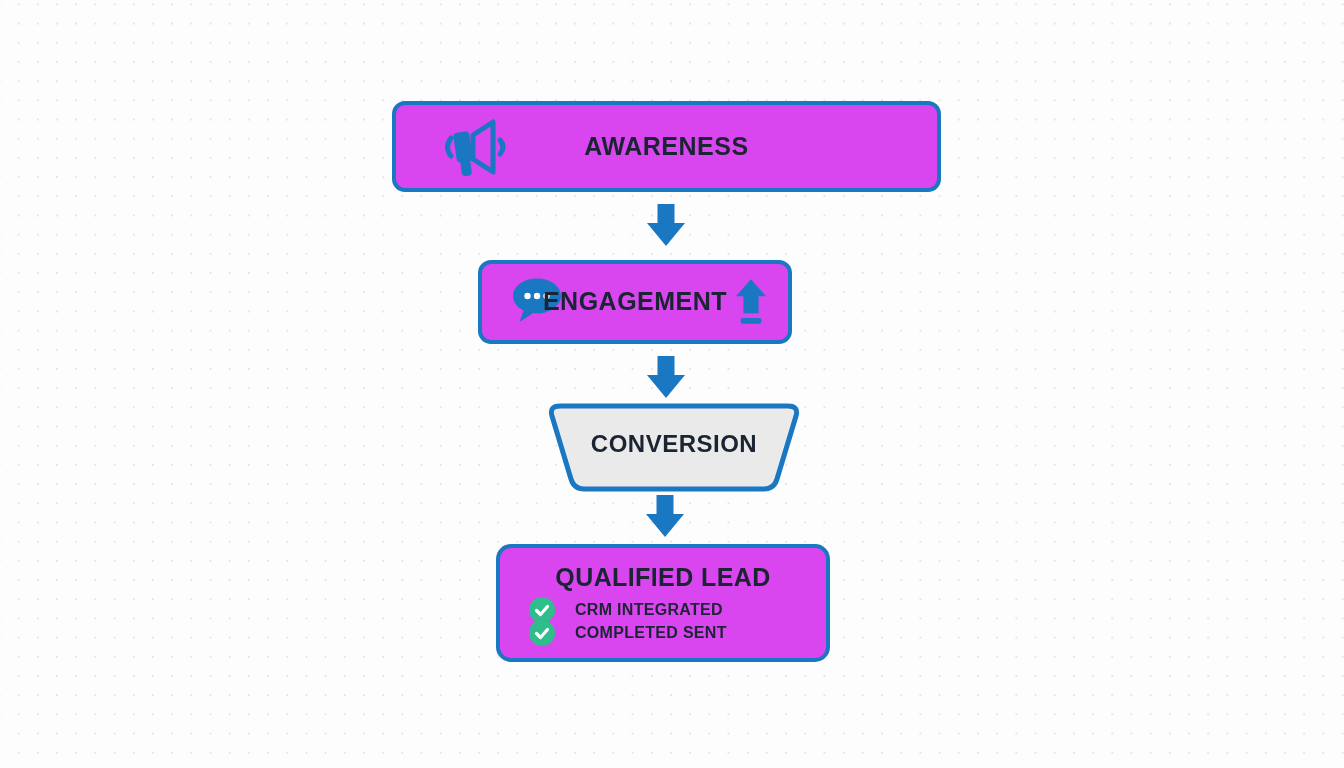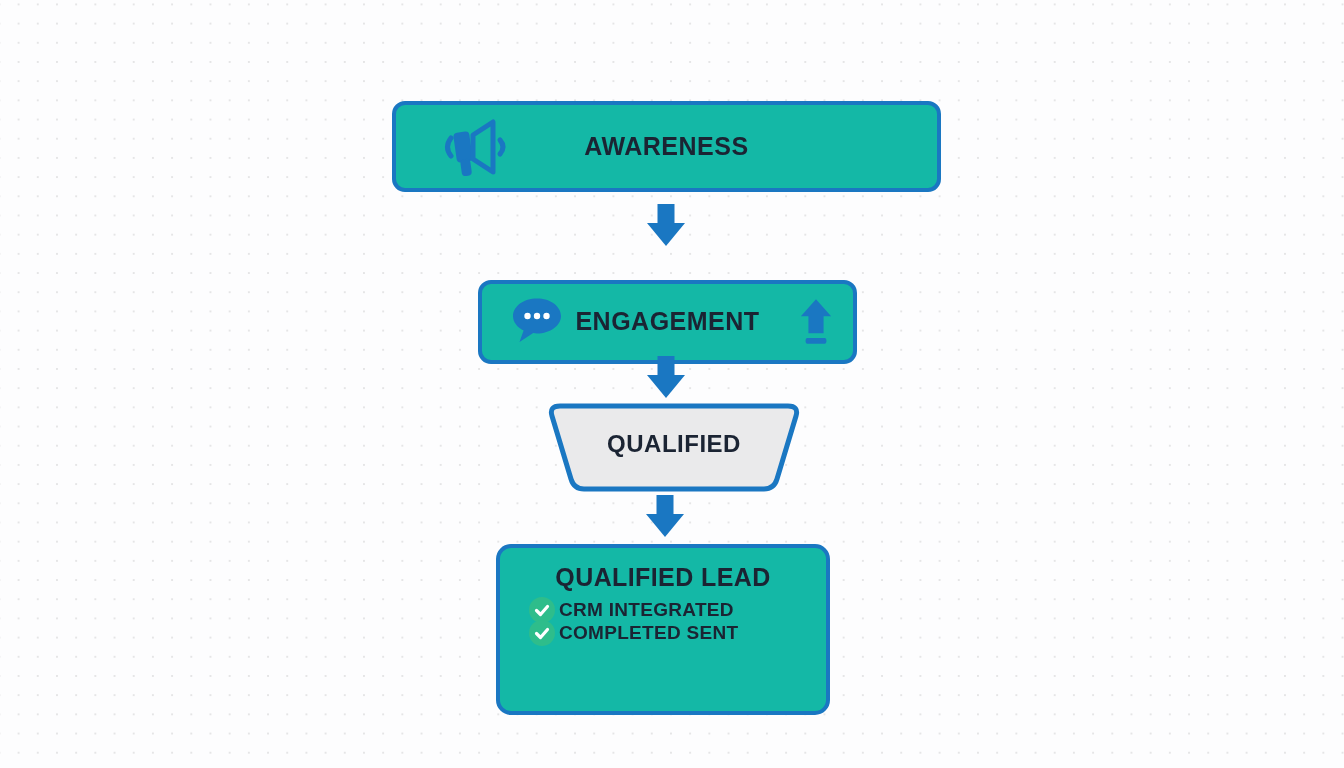--- a/index.html
+++ b/index.html
@@ -9,61 +9,61 @@
   }
   body {
     background-color: #fdfdfe;
     background-image: radial-gradient(circle, #e5e5e6 1.3px, rgba(0,0,0,0) 1.4px);
     background-size: 19.2px 19.2px;
     background-position: 9px 14px;
     position: relative;
   }
   .stage-box {
     position: absolute;
-    background: #14b8a6;
+    background: #d946ef;
     border: 4px solid #1a77c2;
     border-radius: 13px;
   }
   .stage-label {
     color: #1b2433;
     font-weight: 700;
     font-size: 25px;
     letter-spacing: 0.5px;
     white-space: nowrap;
   }
   
   .box-awareness { left: 392px; top: 101px; width: 549px; height: 91px; }
   .box-awareness .icon-megaphone { position: absolute; left: 46px; top: 50%; transform: translateY(-50%); width: 68px; height: 64px; }
   .box-awareness .stage-label { position: absolute; left: 0; right: 0; top: 50%; transform: translateY(-52%); text-align: center; }
   
   .down-arrow { position: absolute; width: 40px; height: 42px; }
   .arrow-1 { left: 646px; top: 204px; }
   .arrow-2 { left: 646px; top: 356px; }
   .arrow-3 { left: 645px; top: 495px; }
   
-  .box-engagement { left: 478px; top: 260px; width: 379px; height: 84px; margin-top: 20px; }
+  .box-engagement { left: 478px; top: 260px; width: 314px; height: 84px; }
   .box-engagement .icon-chat { position: absolute; left: 28px; top: 50%; transform: translateY(-53%); width: 54px; height: 50px; }
   .box-engagement .icon-upload { position: absolute; right: 20px; top: 50%; transform: translateY(-50%); width: 34px; height: 48px; }
   .box-engagement .stage-label { position: absolute; left: 0; right: 0; top: 50%; transform: translateY(-52%); text-align: center; }
   
   .trapezoid-wrap { position: absolute; left: 535px; top: 402px; width: 278px; height: 92px; }
   .trapezoid-wrap svg.shape { position: absolute; inset: 0; width: 100%; height: 100%; }
   .trapezoid-wrap .stage-label { position: absolute; left: 0; right: 0; top: 46%; transform: translateY(-50%); text-align: center; font-size: 24px; }
   
-  .box-qualified { left: 496px; top: 544px; width: 334px; height: 171px; border-radius: 15px; }
+  .box-qualified { left: 496px; top: 544px; width: 334px; height: 118px; border-radius: 15px; }
   .q-title {
     margin-top: 15px; text-align: center;
     color: #1b2433; font-weight: 700; font-size: 25px; letter-spacing: 0.4px;
   }
   .checklist { list-style: none; margin: 7px 0 0 29px; }
   .checklist li { display: flex; align-items: center; height: 22.6px; }
   .check-icon { width: 26px; height: 26px; flex: 0 0 26px; }
   .check-text {
-    margin-left: 4px; color: #1b2433; font-weight: 700;
-    font-size: 19px; letter-spacing: 0.3px; white-space: nowrap; text-align: right;
+    margin-left: 20px; color: #1b2433; font-weight: 700;
+    font-size: 16px; letter-spacing: 0.3px; white-space: nowrap; text-align: right;
   }
 </style>
 </head>
 <body>
 
 <div>
 
   <div class="stage-box box-awareness">
     <svg class="icon-megaphone" viewBox="0 0 68 64">
       <path d="M9,23 Q2,32 9,41" fill="none" stroke="#1a77c2" stroke-width="5" stroke-linecap="round"></path>
@@ -96,21 +96,21 @@
 
   <svg class="down-arrow arrow-2" viewBox="0 0 40 42">
     <rect x="11.5" y="0" width="17" height="20" fill="#1a77c2"></rect>
     <polygon points="1,19 39,19 20,42" fill="#1a77c2"></polygon>
   </svg>
 
   <div class="trapezoid-wrap">
     <svg class="shape" viewBox="0 0 278 92">
       <path d="M25,4 L253,4 Q264,4 261,14 L242,77 Q239,87 229,87 L49,87 Q39,87 36,77 L17,14 Q14,4 25,4 Z" fill="#eaeaeb" stroke="#1a77c2" stroke-width="5" stroke-linejoin="round"></path>
     </svg>
-    <span class="stage-label">QUALIFIED</span>
+    <span class="stage-label">CONVERSION</span>
   </div>
 
   <svg class="down-arrow arrow-3" viewBox="0 0 40 42">
     <rect x="11.5" y="0" width="17" height="20" fill="#1a77c2"></rect>
     <polygon points="1,19 39,19 20,42" fill="#1a77c2"></polygon>
   </svg>
 
   <div class="stage-box box-qualified">
     <div class="q-title">QUALIFIED LEAD</div>
     <ul class="checklist">

